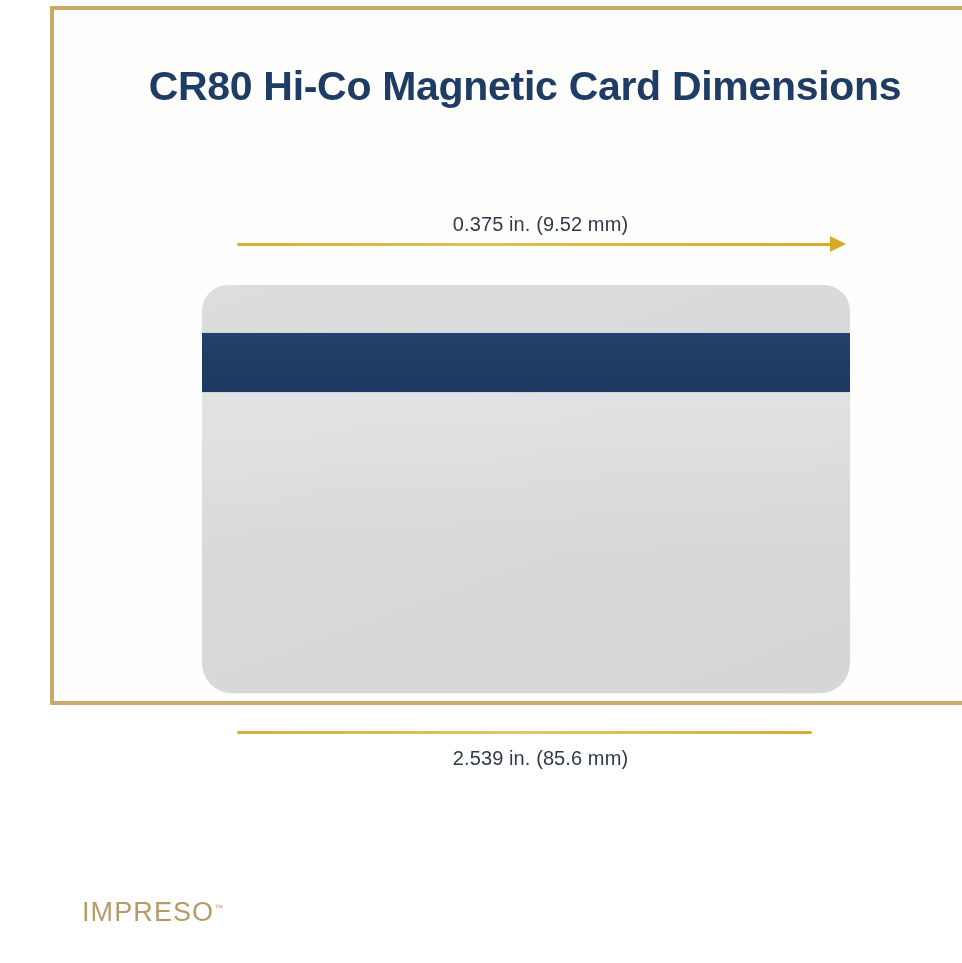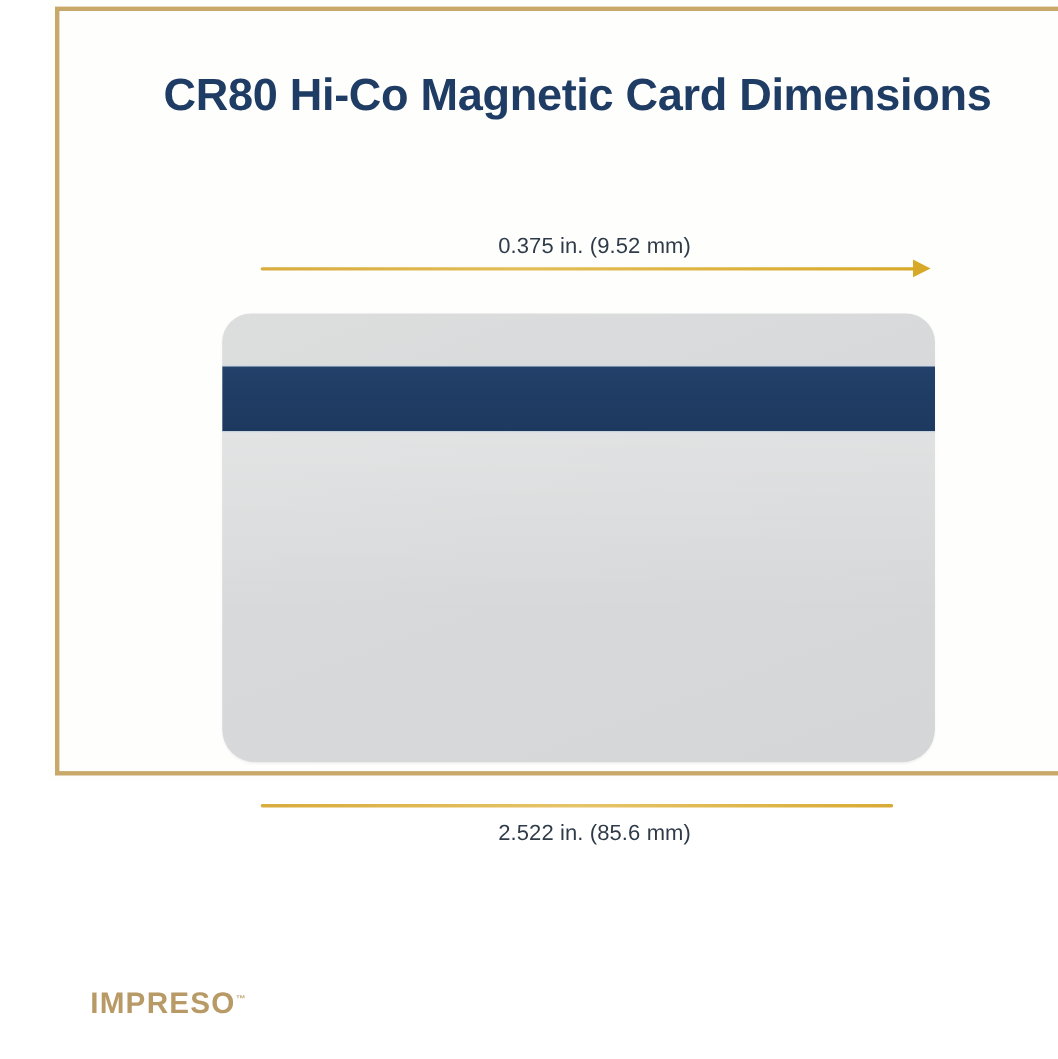--- a/index.html
+++ b/index.html
@@ -132,21 +132,21 @@
     background: linear-gradient(180deg, rgba(255,255,255,0.22) 0%, rgba(255,255,255,0.0) 55%);
     pointer-events: none;
   }
 
   
   #brand-logo {
     position: absolute;
     left: 38px;
     top: 897px;
     font-size: 27px;
-    font-weight: 700;
+    font-weight: 400;
     letter-spacing: 1.1px;
     color: #b89a67;
     white-space: nowrap;
   }
   #brand-logo-tm {
     font-size: 9px;
     vertical-align: super;
     letter-spacing: 0;
     color: #c2a878;
   }
@@ -165,17 +165,17 @@
   <div id="top-dim-line"></div>
   <div id="top-dim-arrowhead"></div>
 
   <div id="card">
     <div id="card-magnetic-stripe"></div>
     <div id="card-surface-sheen"></div>
   </div>
 
   <div id="bottom-dim-line"></div>
 
-  <div id="bottom-dim-label" class="dim-label">2.522 in. (85.6 mm)</div>
+  <div id="bottom-dim-label" class="dim-label">2.539 in. (85.6 mm)</div>
 
   <div id="brand-logo"><span>IMPRESO</span><span id="brand-logo-tm">™</span></div>
 
 </div>
 
 </body></html>

